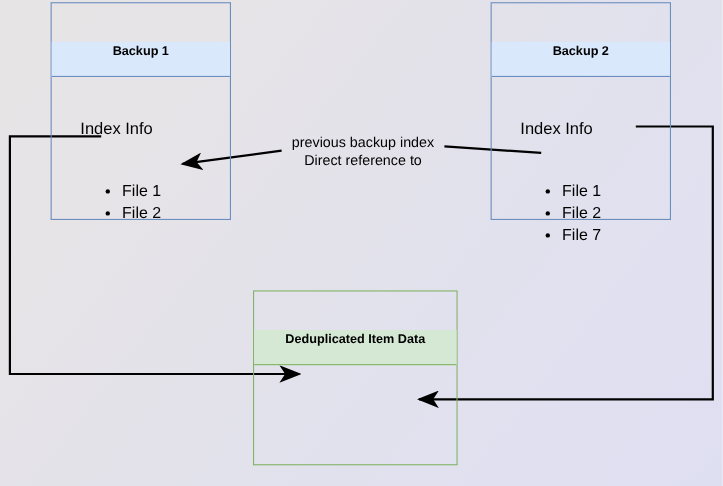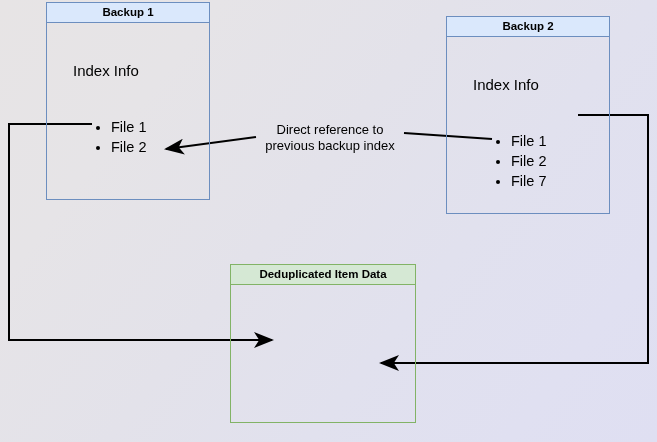--- a/index.html
+++ b/index.html
@@ -31,28 +31,29 @@
 
   
   .node {
     position: absolute;
     box-sizing: border-box;
     border-style: solid;
     border-width: 1px;
   }
   .node-header {
     box-sizing: border-box;
-    height: 20px;
+    height: 32px;
     line-height: 19px;
     text-align: center;
     font-size: 11.5px;
     font-weight: bold;
     color: #000000;
     border-bottom-style: solid;
     border-bottom-width: 1px;
+    margin-top: 35px;
   }
   .node-body {
     position: relative;
     height: calc(100% - 20px);
     background: transparent;
   }
 
   .node.blue {
     border-color: #6c8ebf;
   }
@@ -62,21 +63,21 @@
   }
   .node.green {
     border-color: #82b366;
   }
   .node.green .node-header {
     background: #d5e8d4;
     border-bottom-color: #82b366;
   }
 
   #backup1 { left: 46px; top: 2px; width: 164px; height: 198px; }
-  #backup2 { left: 446px; top: 16px; width: 164px; height: 198px; }
+  #backup2 { left: 446px; top: 2px; width: 164px; height: 198px; }
   #dedup   { left: 230px; top: 264px; width: 186px; height: 159px; }
 
   .index-label {
     position: absolute;
     font-size: 15px;
     color: #000;
     white-space: nowrap;
     text-align: right;
   }
   #backup1 .index-label { left: 26px; top: 39px; }
@@ -153,17 +154,17 @@
         <li>File 7</li>
       </ul>
     </div>
   </div>
 
   <div class="node green" id="dedup">
     <div class="node-header">Deduplicated Item Data</div>
   </div>
 
   <div id="edge-label">
+    <span>previous backup index</span>
     <span>Direct reference to</span>
-    <span>previous backup index</span>
   </div>
 
 </div>
 
 </body></html>

